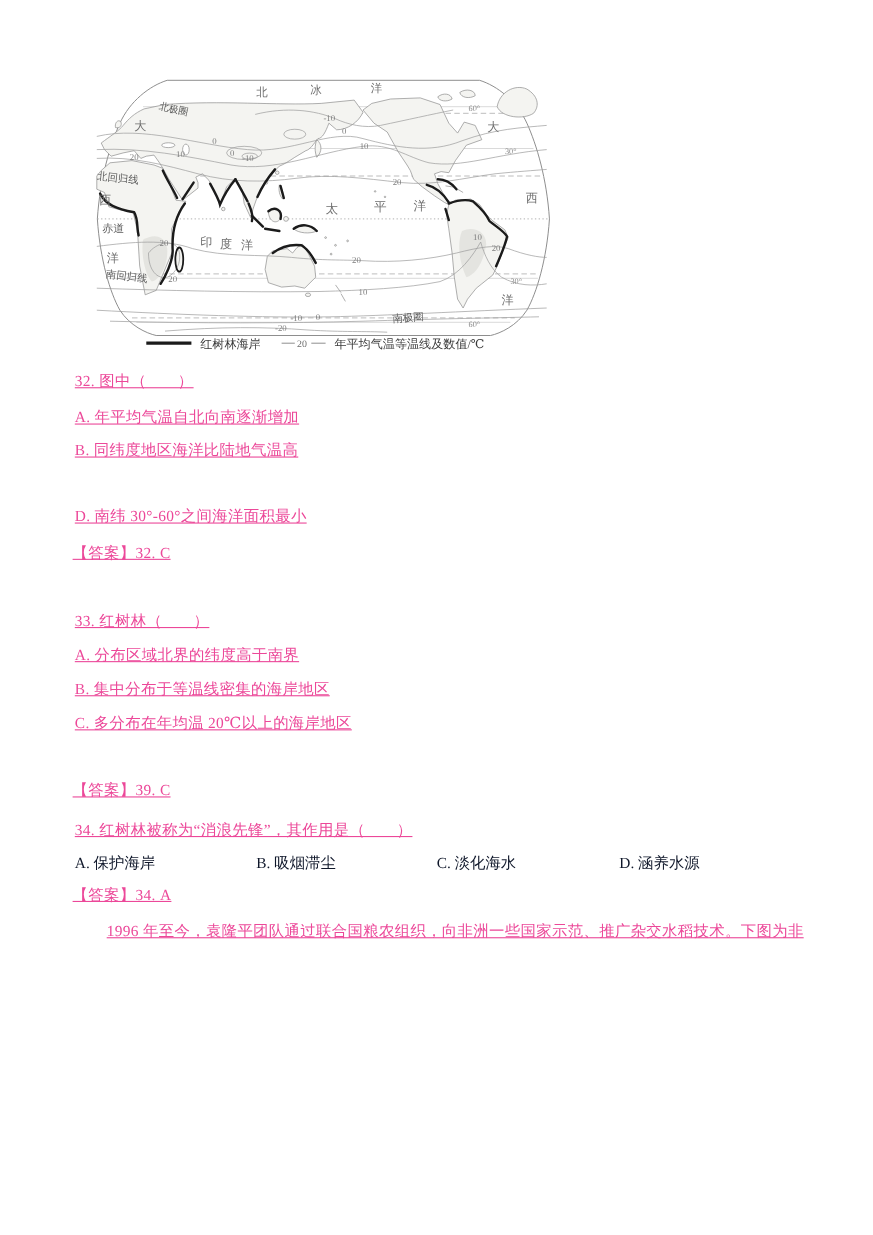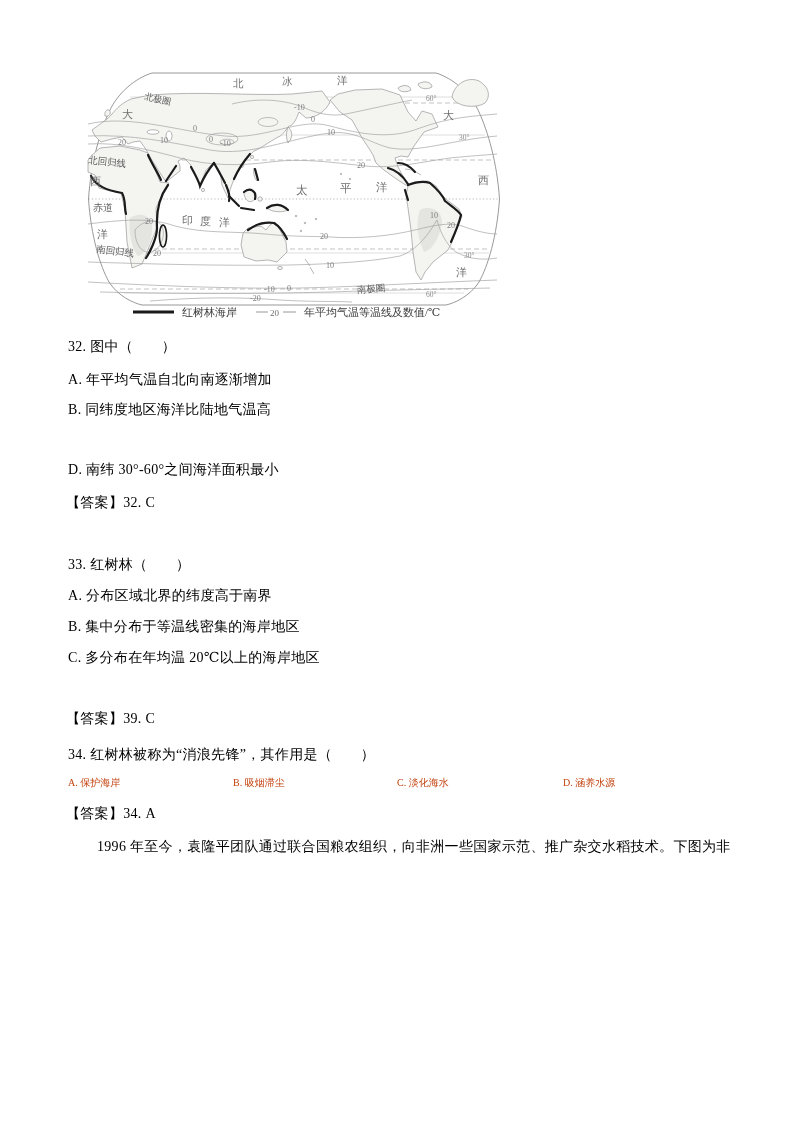--- a/index.html
+++ b/index.html
@@ -1,19 +1,19 @@
 <!DOCTYPE html>
 <html><head>
 <meta charset="utf-8">
 <style>
   html,body{margin:0;padding:0;}
   body{background:#e8e8e8;font-family:"Liberation Serif","DejaVu Serif",serif;}
   .page{position:relative;width:794px;height:1123px;margin:0 auto;background:#ffffff;overflow:hidden;}
-  .line{position:absolute;font-size:14px;color:#000000;white-space:pre;letter-spacing:.3px;}
-  .opt-inline{position:absolute;font-size:10px;color:#c2410c;white-space:pre;}
+  .line{position:absolute;font-size:14px;color:#ec4899;white-space:pre;letter-spacing:.3px;text-decoration:underline;}
+  .opt-inline{position:absolute;font-size:14px;color:#0f172a;white-space:pre;}
   svg text{font-family:"Liberation Serif","DejaVu Serif",serif;}
   .map-wrap{position:absolute;left:80px;top:55px;width:430px;height:272px;}
 </style>
 </head>
 <body>
 
 <div class="page">
 
   <div class="map-wrap">
   <svg width="430" height="272" viewBox="80 55 430 272">

